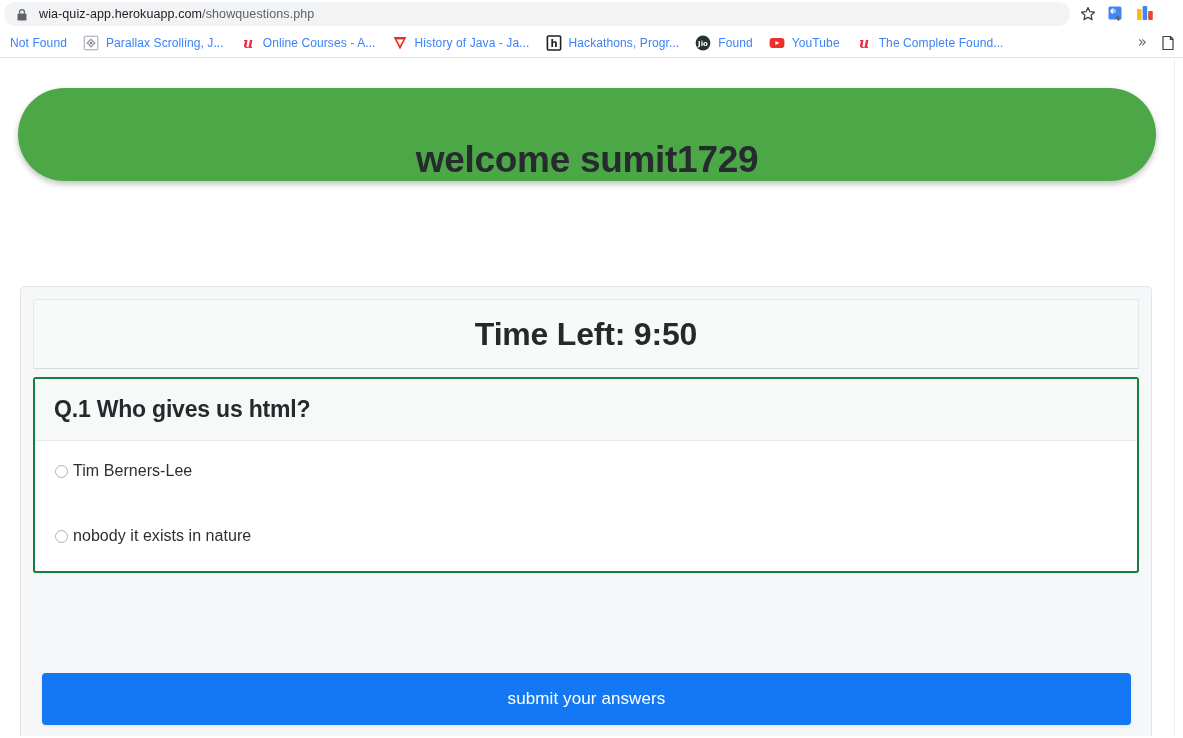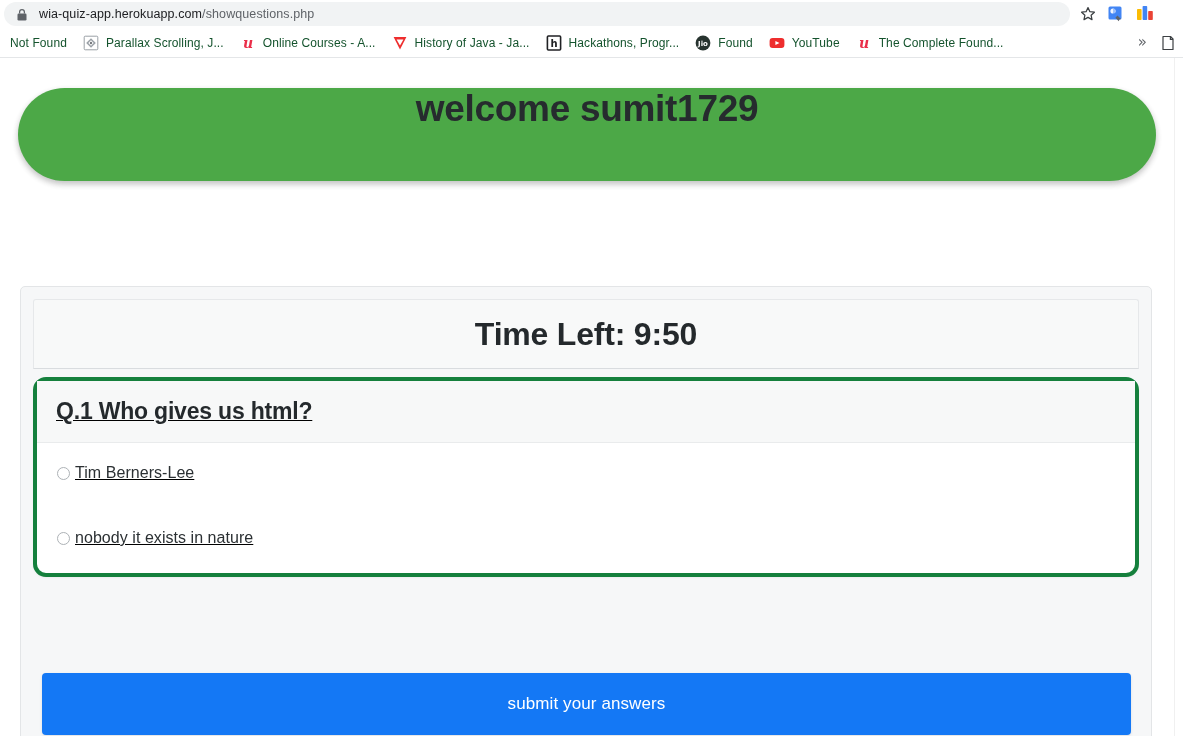--- a/index.html
+++ b/index.html
@@ -89,21 +89,21 @@
   }
   .bookmark .bm-ico {
     width: 16px;
     height: 16px;
     margin-right: 7px;
     flex: 0 0 auto;
     display: block;
   }
   .bookmark .bm-label {
     font-size: 12px;
-    color: #14532d;
+    color: #3b82f6;
     white-space: nowrap;
     letter-spacing: 0.1px;
   }
   .bm-overflow {
     margin-left: auto;
     display: flex;
     align-items: center;
     gap: 10px;
     padding-right: 4px;
   }
@@ -128,21 +128,21 @@
   .welcome-banner {
     position: absolute;
     left: 18px;
     top: 30px;
     width: 1138px;
     height: 93px;
     background: #4CA847;
     border-radius: 48px;
     box-shadow: 0 3px 6px rgba(0,0,0,0.16), 0 3px 6px rgba(0,0,0,0.10);
     display: flex;
-    align-items: flex-start;
+    align-items: flex-end;
     justify-content: center;
     box-sizing: border-box;
   }
   .welcome-text {
     font-size: 37px;
     font-weight: bold;
     color: #262b2e;
     letter-spacing: -0.3px;
   }
 
@@ -173,25 +173,24 @@
   }
   .timer-text {
     font-size: 32px;
     font-weight: bold;
     color: #24292c;
     letter-spacing: -0.2px;
   }
 
   .question-card {
     background: #ffffff;
-    border: 4px solid #15803d;
-    border-radius: 13px;
+    border: 2px solid #15803d;
+    border-radius: 3px;
     box-sizing: border-box;
     box-shadow: 0 1px 2px rgba(0,0,0,0.04);
-    text-decoration: underline;
   }
   .question-header {
     background: #f7f8f8;
     border-bottom: 1px solid #e9ebec;
     padding: 17px 20px 17px 19px;
     box-sizing: border-box;
   }
   .question-title {
     font-size: 23px;
     font-weight: bold;
@@ -224,21 +223,21 @@
     font-size: 16px;
     color: #2b3033;
     letter-spacing: 0.05px;
   }
 
   .submit-button {
     position: absolute;
     left: 42px;
     top: 615px;
     width: 1089px;
-    height: 62px;
+    height: 52px;
     background: #1478f5;
     border: none;
     border-radius: 4px;
     color: #ffffff;
     font-size: 17px;
     font-family: "Liberation Sans", sans-serif;
     letter-spacing: 0.1px;
     cursor: pointer;
     box-shadow: 0 1px 3px rgba(0,0,0,0.10);
   }

